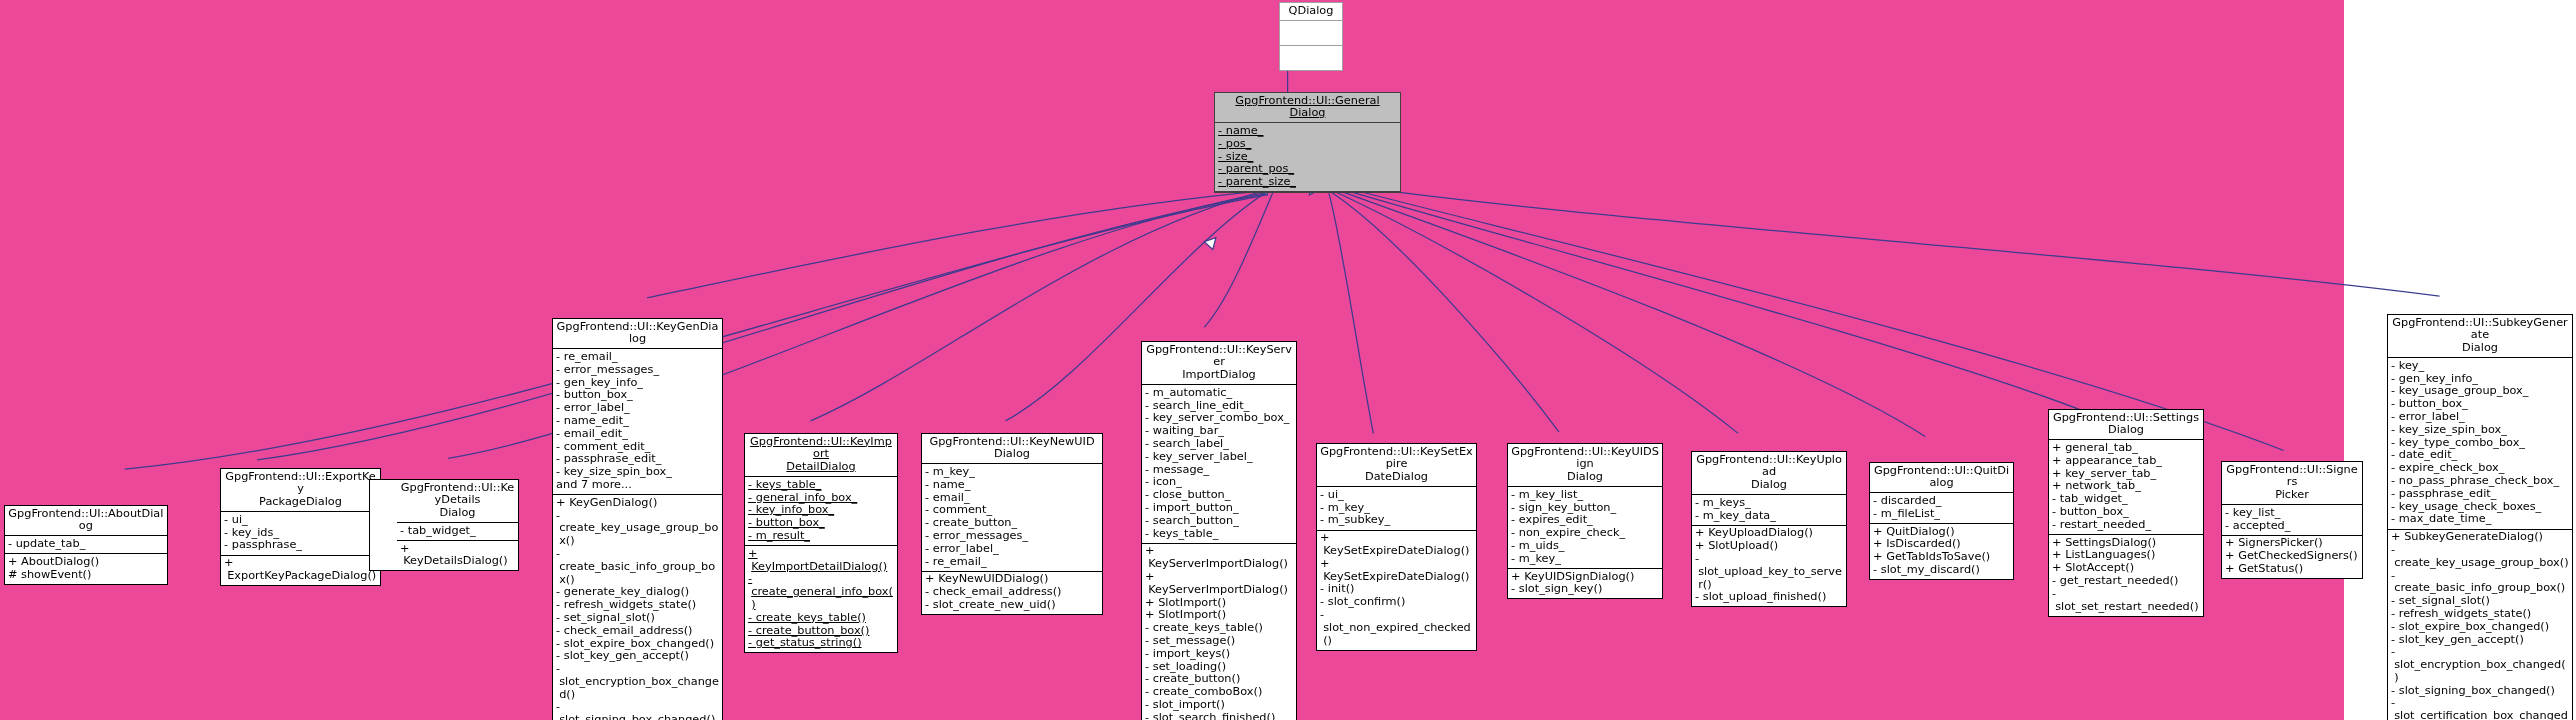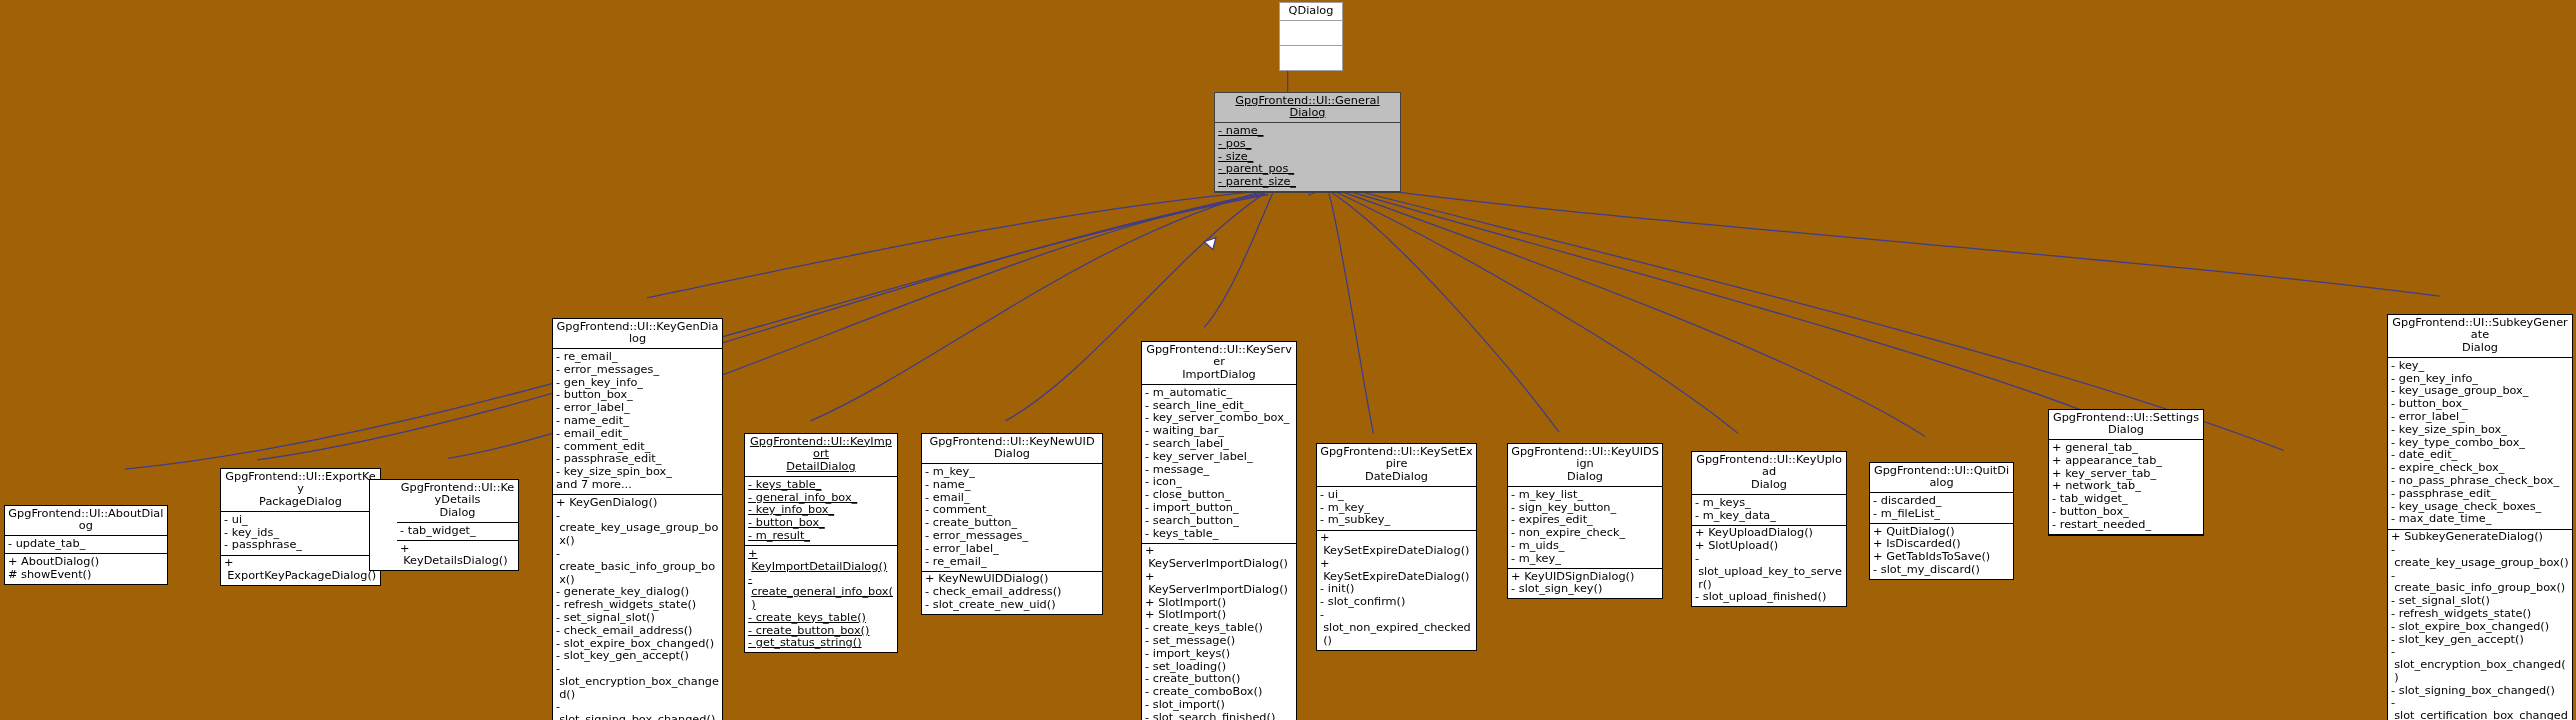--- a/index.html
+++ b/index.html
@@ -9,23 +9,23 @@
     background: #ffffff;
   }
   body {
     font-family: "DejaVu Sans", "Liberation Sans", sans-serif;
     width: 2576px;
     height: 721px;
     overflow: hidden;
   }
   #canvas {
     position: relative;
-    width: 2576px;
+    width: 2344px;
     height: 721px;
-    background: #a16207;
+    background: #ec4899;
   }
   svg.edges {
     position: absolute;
     left: 0;
     top: 0;
     width: 2576px;
     height: 721px;
     pointer-events: none;
   }
   .umlnode {
@@ -324,22 +324,41 @@
     <div class="nodetitle">GpgFrontend::UI::Settings<br>Dialog</div>
     <div class="nodeattrs">
         <div class="row">+ general_tab_</div>
         <div class="row">+ appearance_tab_</div>
         <div class="row">+ key_server_tab_</div>
         <div class="row">+ network_tab_</div>
         <div class="row">- tab_widget_</div>
         <div class="row">- button_box_</div>
         <div class="row">- restart_needed_</div>
       </div>
-  </div>
-
+    <div class="nodeops">
+        <div class="row">+ SettingsDialog()</div>
+        <div class="row">+ ListLanguages()</div>
+        <div class="row">+ SlotAccept()</div>
+        <div class="row">- get_restart_needed()</div>
+        <div class="row">- slot_set_restart_needed()</div>
+      </div>
+  </div>
+
+  <div class="umlnode" style="left:2221px; top:461px; width:142px;">
+    <div class="nodetitle">GpgFrontend::UI::Signers<br>Picker</div>
+    <div class="nodeattrs">
+        <div class="row">- key_list_</div>
+        <div class="row">- accepted_</div>
+      </div>
+    <div class="nodeops">
+        <div class="row">+ SignersPicker()</div>
+        <div class="row">+ GetCheckedSigners()</div>
+        <div class="row">+ GetStatus()</div>
+      </div>
+  </div>
 
   <div class="umlnode" style="left:2387px; top:314px; width:186px;">
     <div class="nodetitle">GpgFrontend::UI::SubkeyGenerate<br>Dialog</div>
     <div class="nodeattrs">
         <div class="row">- key_</div>
         <div class="row">- gen_key_info_</div>
         <div class="row">- key_usage_group_box_</div>
         <div class="row">- button_box_</div>
         <div class="row">- error_label_</div>
         <div class="row">- key_size_spin_box_</div>

